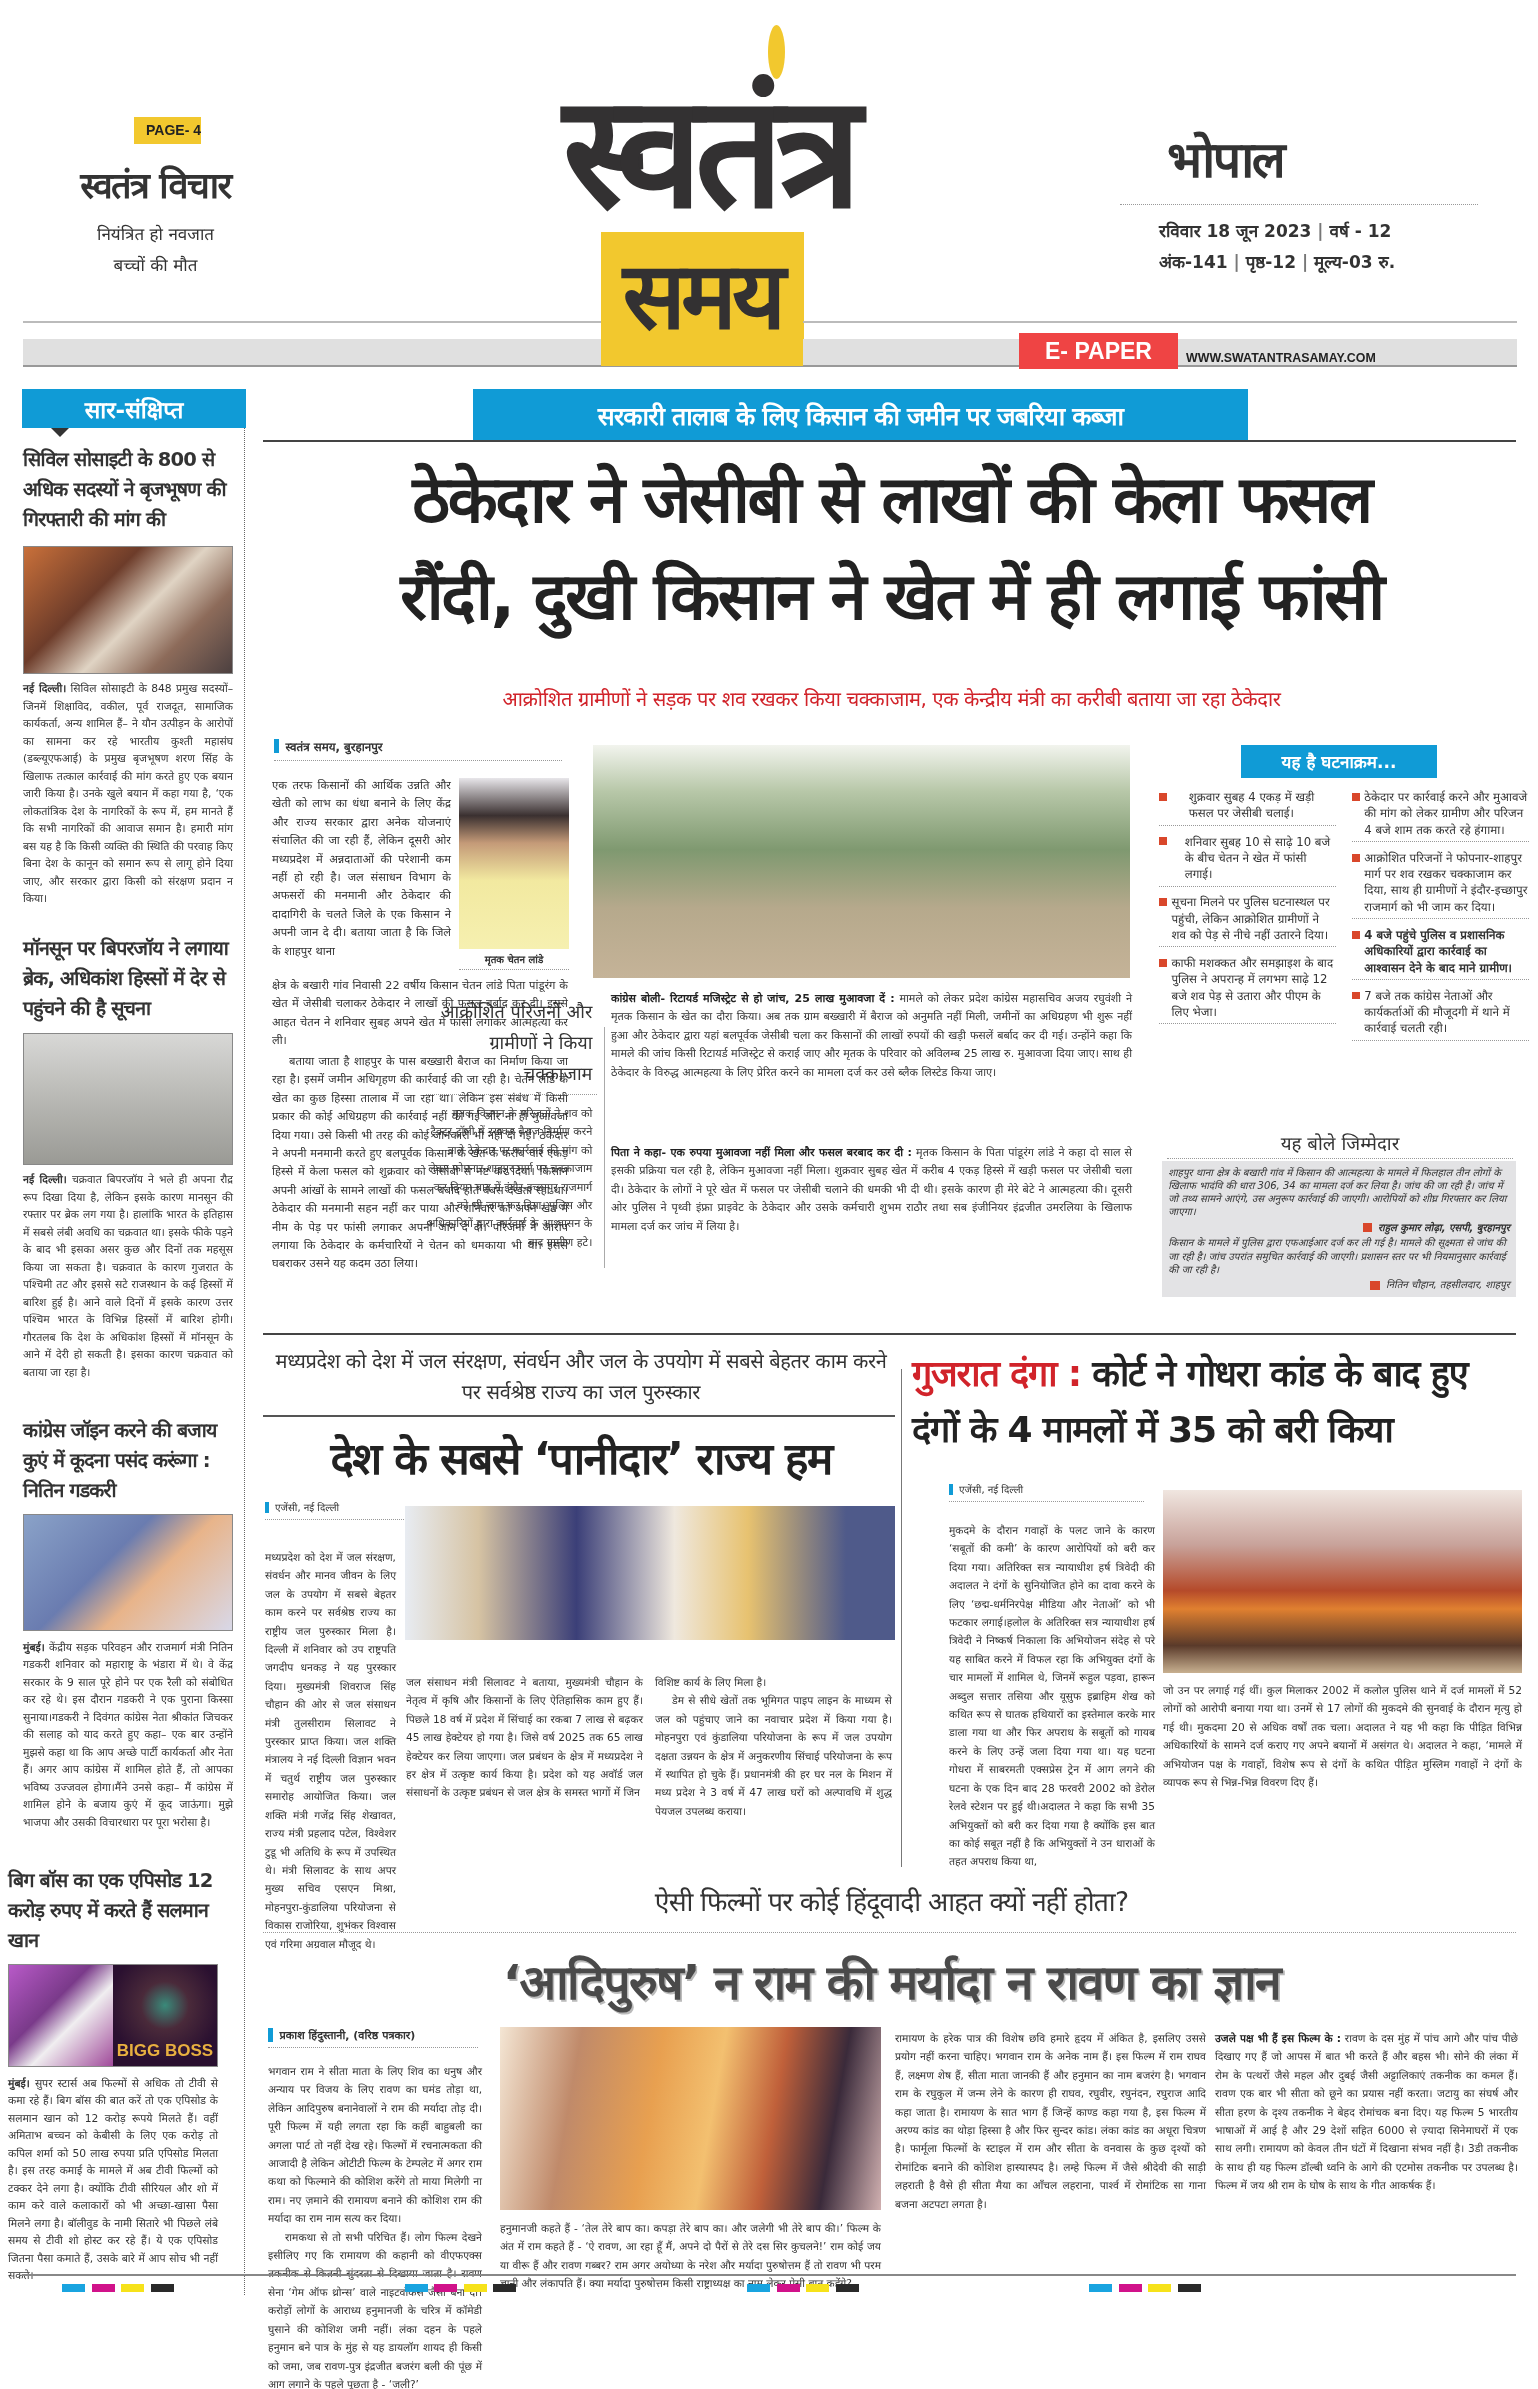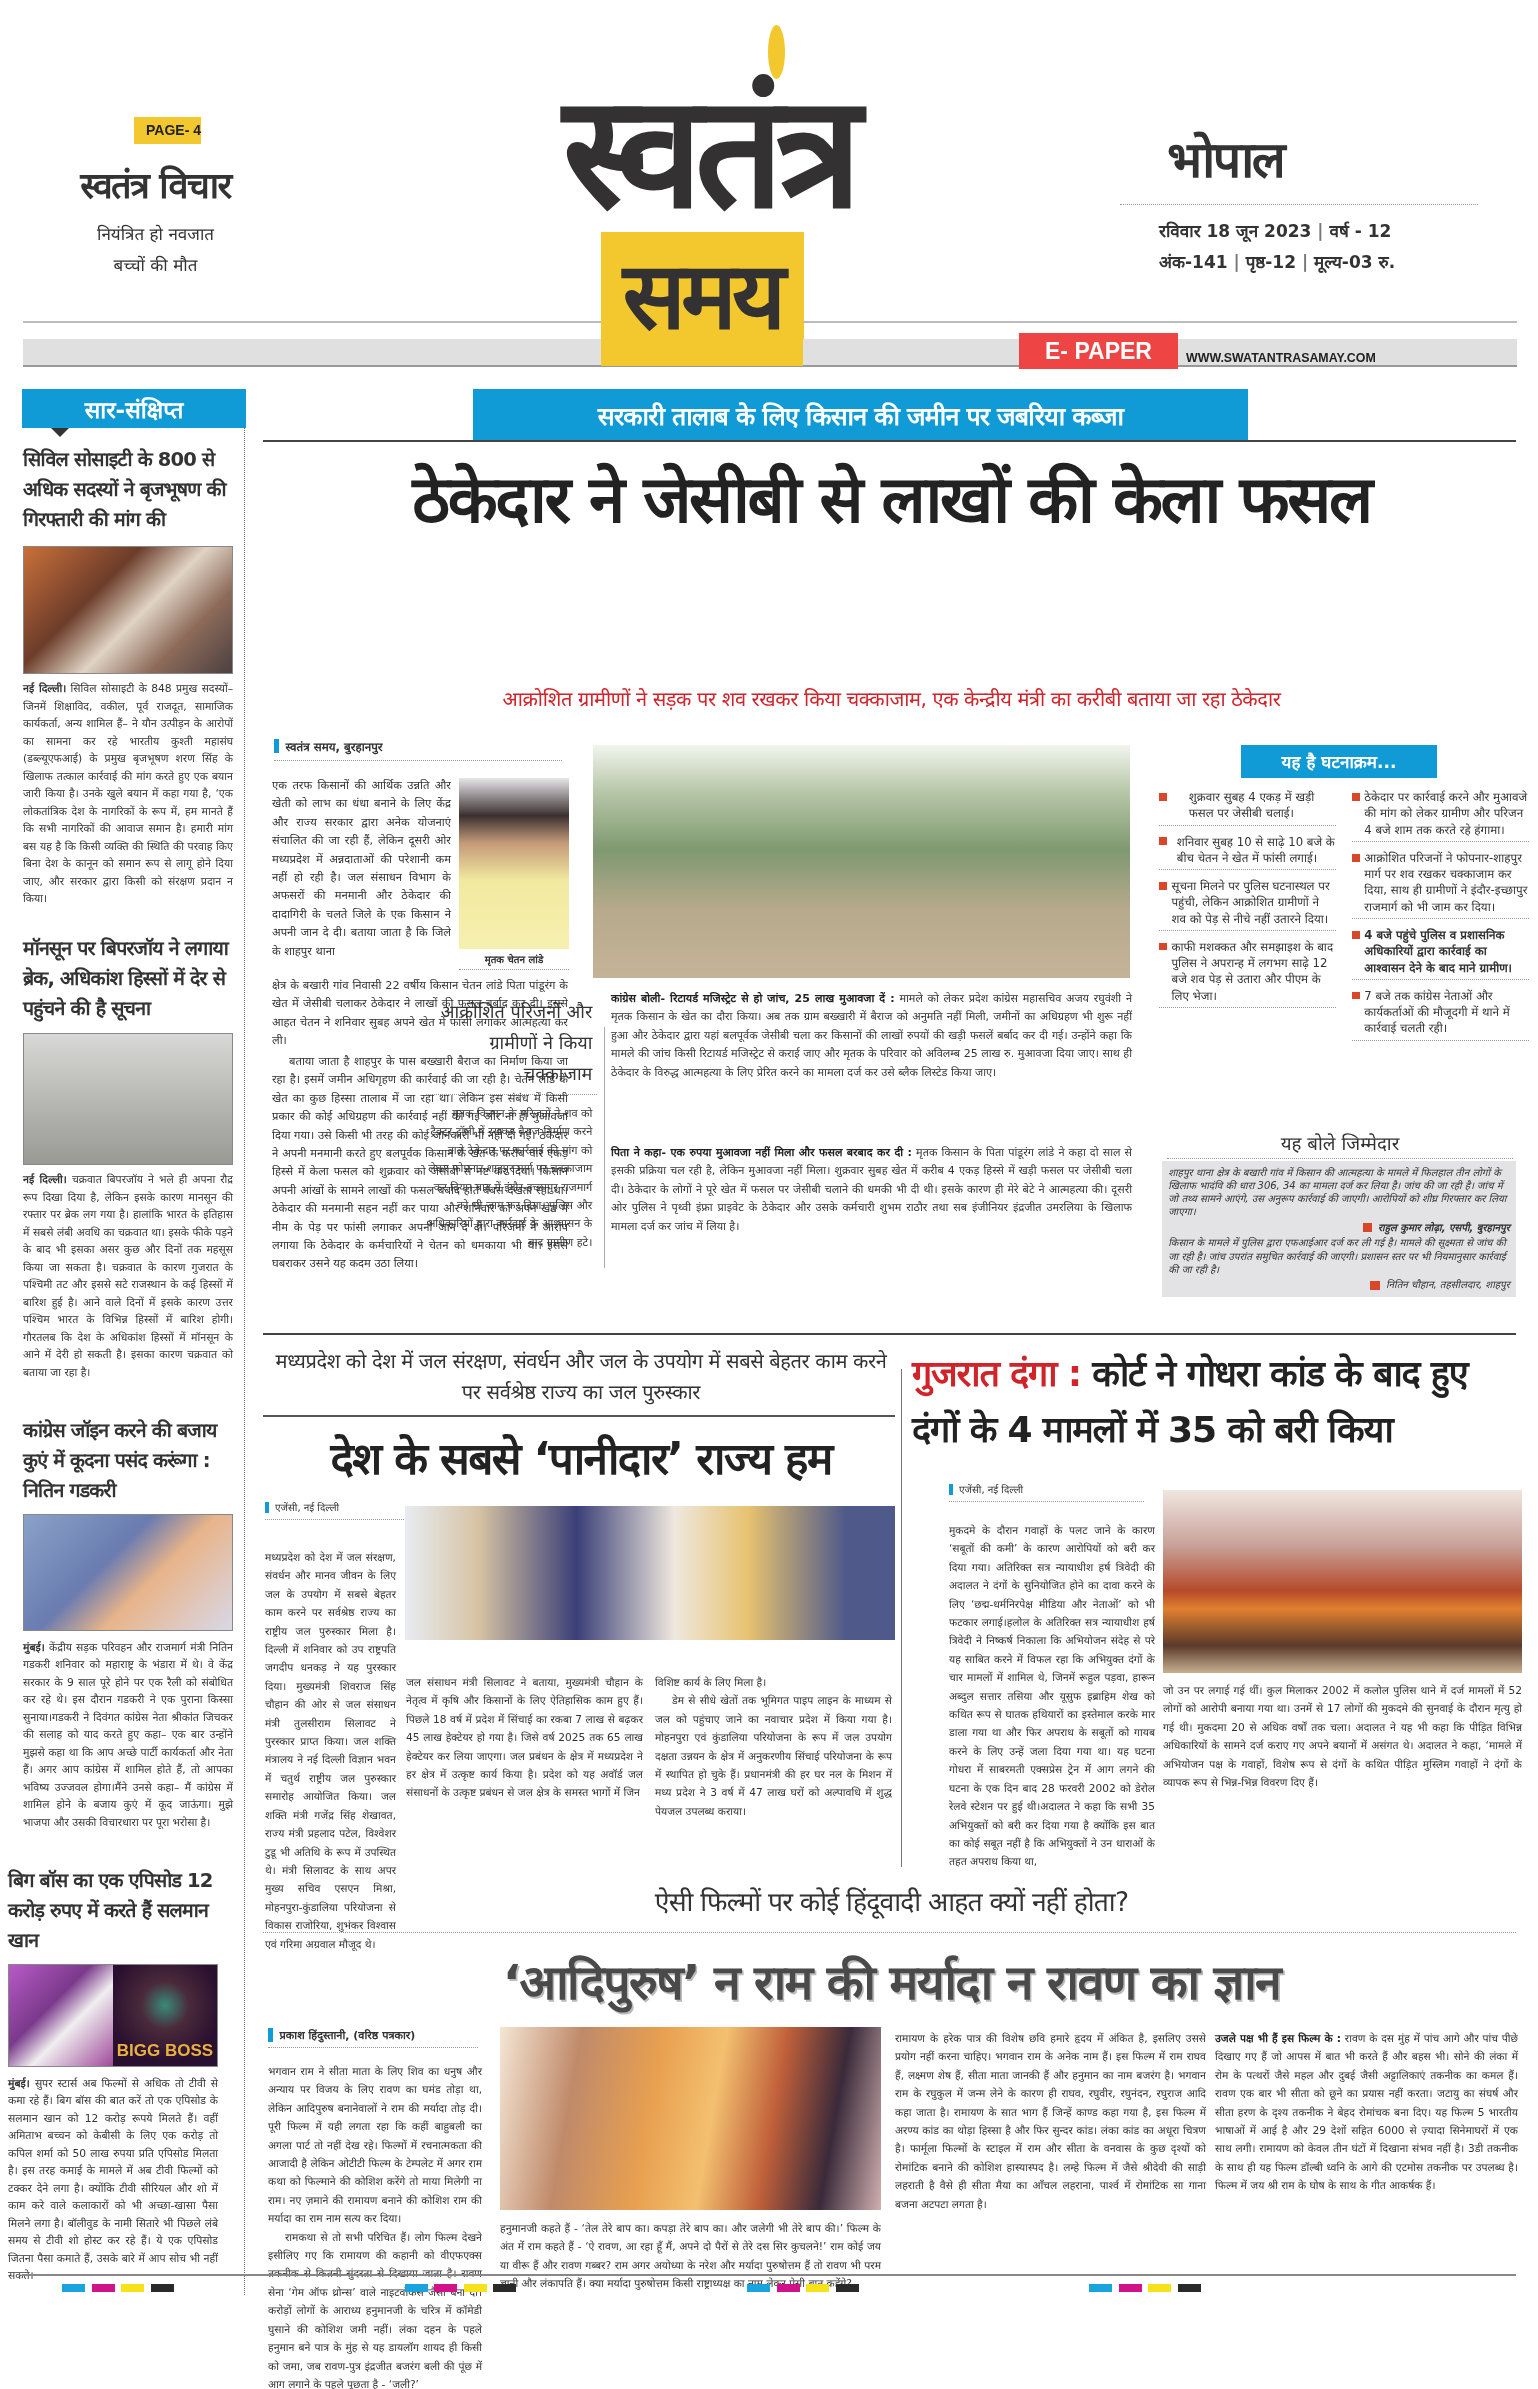--- a/index.html
+++ b/index.html
@@ -99,20 +99,21 @@
   </div>
 </div>
 
 <div class="abs" style="left:473px;top:389px;width:775px;height:51px;background:#109bd6;display:flex;align-items:center;justify-content:center;">
   <span style="color:#fff;font-size:25px;font-weight:bold;letter-spacing:-0.8px;">सरकारी तालाब के लिए किसान की जमीन पर जबरिया कब्जा</span>
 </div>
 <div class="hline" style="left:263px;top:440px;width:1253px;"></div>
 
 <div class="abs" style="left:265px;top:451px;width:1253px;text-align:center;">
   <div style="font-size:65px;font-weight:bold;color:#222;line-height:97px;letter-spacing:-2.3px;">ठेकेदार ने जेसीबी से लाखों की केला फसल</div>
+  <div style="font-size:65px;font-weight:bold;color:#222;line-height:97px;letter-spacing:-2.3px;">रौंदी, दुखी किसान ने खेत में ही लगाई फांसी</div>
 </div>
 <div class="abs" style="left:265px;top:685px;width:1253px;text-align:center;font-size:20px;color:#d1232a;letter-spacing:-0.4px;">आक्रोशित ग्रामीणों ने सड़क पर शव रखकर किया चक्काजाम, एक केन्द्रीय मंत्री का करीबी बताया जा रहा ठेकेदार</div>
 
 <div class="abs" style="left:274px;top:738px;width:288px;">
   <div class="byline">
       <span class="bar"></span>
       <span>स्वतंत्र समय, बुरहानपुर</span>
     </div>
   <div class="dotted" style="margin-top:6.2px;"></div>
 </div>
@@ -139,21 +140,21 @@
 </div>
 
 <div class="abs" style="left:1241px;top:745px;width:196px;height:33px;background:#109bd6;display:flex;align-items:center;justify-content:center;">
   <span style="color:#fff;font-size:17px;font-weight:bold;">यह है घटनाक्रम...</span>
 </div>
 <div class="abs" style="left:1159px;top:786px;width:370px;column-count:2;column-gap:15.6px;font-size:11.7px;line-height:16.3px;color:#333;" id="timeline-list">
     <div style="break-inside: avoid; display: flex; gap: 22px; padding: 3.1px 0px; border-bottom: 0.8px dotted rgb(153, 153, 153); margin-bottom: 4.7px;">
       <span style="flex: 0 0 7.8px; width: 7.8px; height: 7.8px; background: rgb(217, 71, 43); margin-top: 3.9px;"></span>
       <span>शुक्रवार सुबह 4 एकड़ में खड़ी फसल पर जेसीबी चलाई।</span>
     </div>
-    <div style="break-inside: avoid; display: flex; gap: 10px; padding: 3.1px 0px; border-bottom: 0.8px dotted rgb(153, 153, 153); margin-bottom: 4.7px;">
+    <div style="break-inside: avoid; display: flex; gap: 18px; padding: 3.1px 0px; border-bottom: 0.8px dotted rgb(153, 153, 153); margin-bottom: 4.7px;">
       <span style="flex: 0 0 7.8px; width: 7.8px; height: 7.8px; background: rgb(217, 71, 43); margin-top: 3.9px;"></span>
       <span>शनिवार सुबह 10 से साढ़े 10 बजे के बीच चेतन ने खेत में फांसी लगाई।</span>
     </div>
     <div style="break-inside: avoid; display: flex; gap: 4.7px; padding: 3.1px 0px; border-bottom: 0.8px dotted rgb(153, 153, 153); margin-bottom: 4.7px;">
       <span style="flex: 0 0 7.8px; width: 7.8px; height: 7.8px; background: rgb(217, 71, 43); margin-top: 3.9px;"></span>
       <span>सूचना मिलने पर पुलिस घटनास्थल पर पहुंची, लेकिन आक्रोशित ग्रामीणों ने शव को पेड़ से नीचे नहीं उतारने दिया।</span>
     </div>
     <div style="break-inside: avoid; display: flex; gap: 4.7px; padding: 3.1px 0px; border-bottom: 0.8px dotted rgb(153, 153, 153); margin-bottom: 4.7px;">
       <span style="flex: 0 0 7.8px; width: 7.8px; height: 7.8px; background: rgb(217, 71, 43); margin-top: 3.9px;"></span>
       <span>काफी मशक्कत और समझाइश के बाद पुलिस ने अपरान्ह में लगभग साढ़े 12 बजे शव पेड़ से उतारा और पीएम के लिए भेजा।</span>

